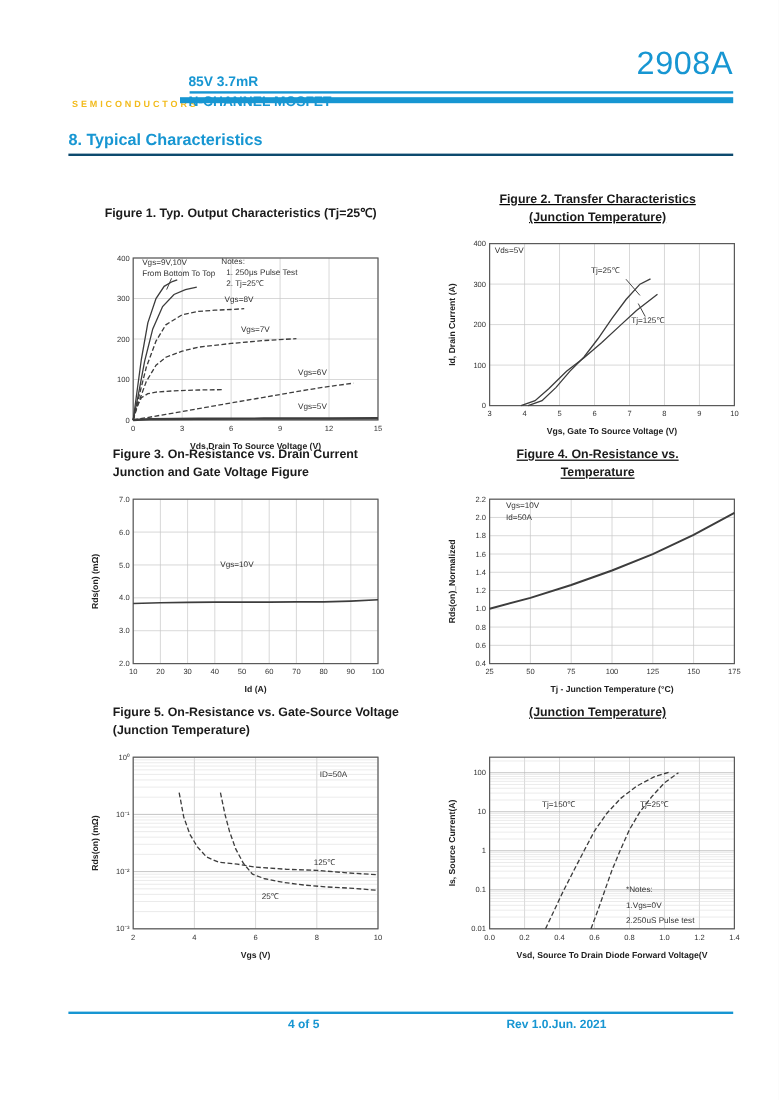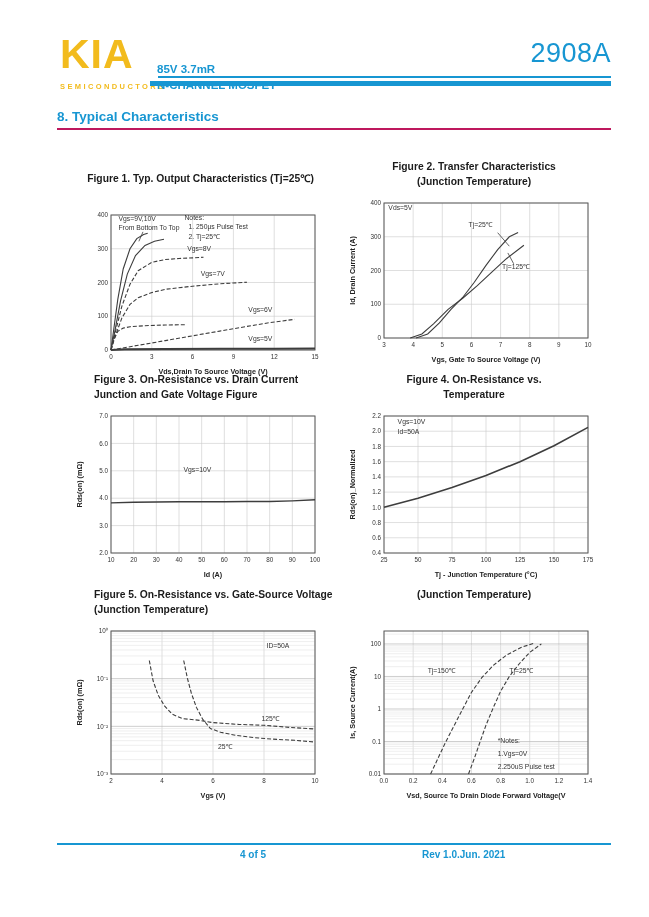--- a/index.html
+++ b/index.html
@@ -12,45 +12,44 @@
         color:#f2bb1d;letter-spacing:1px;line-height:1;}
   .logo-sub{position:absolute;left:60px;top:82px;font-size:7.5px;font-weight:bold;
         color:#f2bb1d;letter-spacing:2.4px;}
   .spec{position:absolute;left:157px;top:38px;color:#1796d2;font-weight:bold;
         font-size:11.5px;line-height:1.35;margin-top:24px;}
   .part{position:absolute;right:38px;top:38px;color:#1796d2;font-size:27px;letter-spacing:.5px;margin-left:40px;}
   .rule-thin{position:absolute;left:158px;right:38px;top:76px;height:2px;background:#1796d2;}
   .rule-thick{position:absolute;left:150px;right:38px;top:81px;height:5px;background:#1796d2;}
   
   .section-title{position:absolute;left:57px;right:38px;top:109px;color:#1796d2;
-        font-weight:bold;font-size:13.5px;border-bottom:2px solid #be185d;padding-bottom:4px;}
+        font-weight:bold;font-size:13.5px;border-bottom:2px solid #0c4a6e;padding-bottom:4px;}
   
   .figblock{position:absolute;width:285px;}
-  .figblock.right{left:340px;width:268px;}
+  .figblock.right{left:364px;width:268px;text-decoration:underline;}
   .figtitle-wrap{height:33px;}
   .figtitle{font-size:10.3px;font-weight:bold;color:#1b1b1b;line-height:1.45;
         text-align:center;white-space:nowrap;}
   .figblock.tl .figtitle{text-align:left;padding-left:8px;margin-left:28px;}
   .chart{display:block;margin:2px auto 0 auto;}
   
   .tk{font:6.3px "Liberation Sans",sans-serif;fill:#333;}
   .an{font-size:6.8px;}
   .axt{font:bold 7.2px "Liberation Sans",sans-serif;fill:#222;}
   
   .footer-rule{position:absolute;left:57px;right:38px;top:843px;height:2px;background:#1796d2;}
   .footer-page{position:absolute;left:240px;width:120px;top:849px;
         color:#1796d2;font-weight:bold;font-size:10px;}
   .footer-rev{position:absolute;left:422px;top:849px;color:#1796d2;font-weight:bold;font-size:10px;}
 </style>
 </head>
 <body>
 
 <div class="page">
 
-  <div class="logo">KIA</div>
   <div class="logo-sub">SEMICONDUCTORS</div>
   <div class="spec">
     <div>85V   3.7mR</div>
     <div>N-CHANNEL MOSFET</div>
   </div>
   <div class="part">2908A</div>
   <div class="rule-thin"></div>
   <div class="rule-thick"></div>
 
   <div class="section-title">8.  Typical Characteristics</div>

